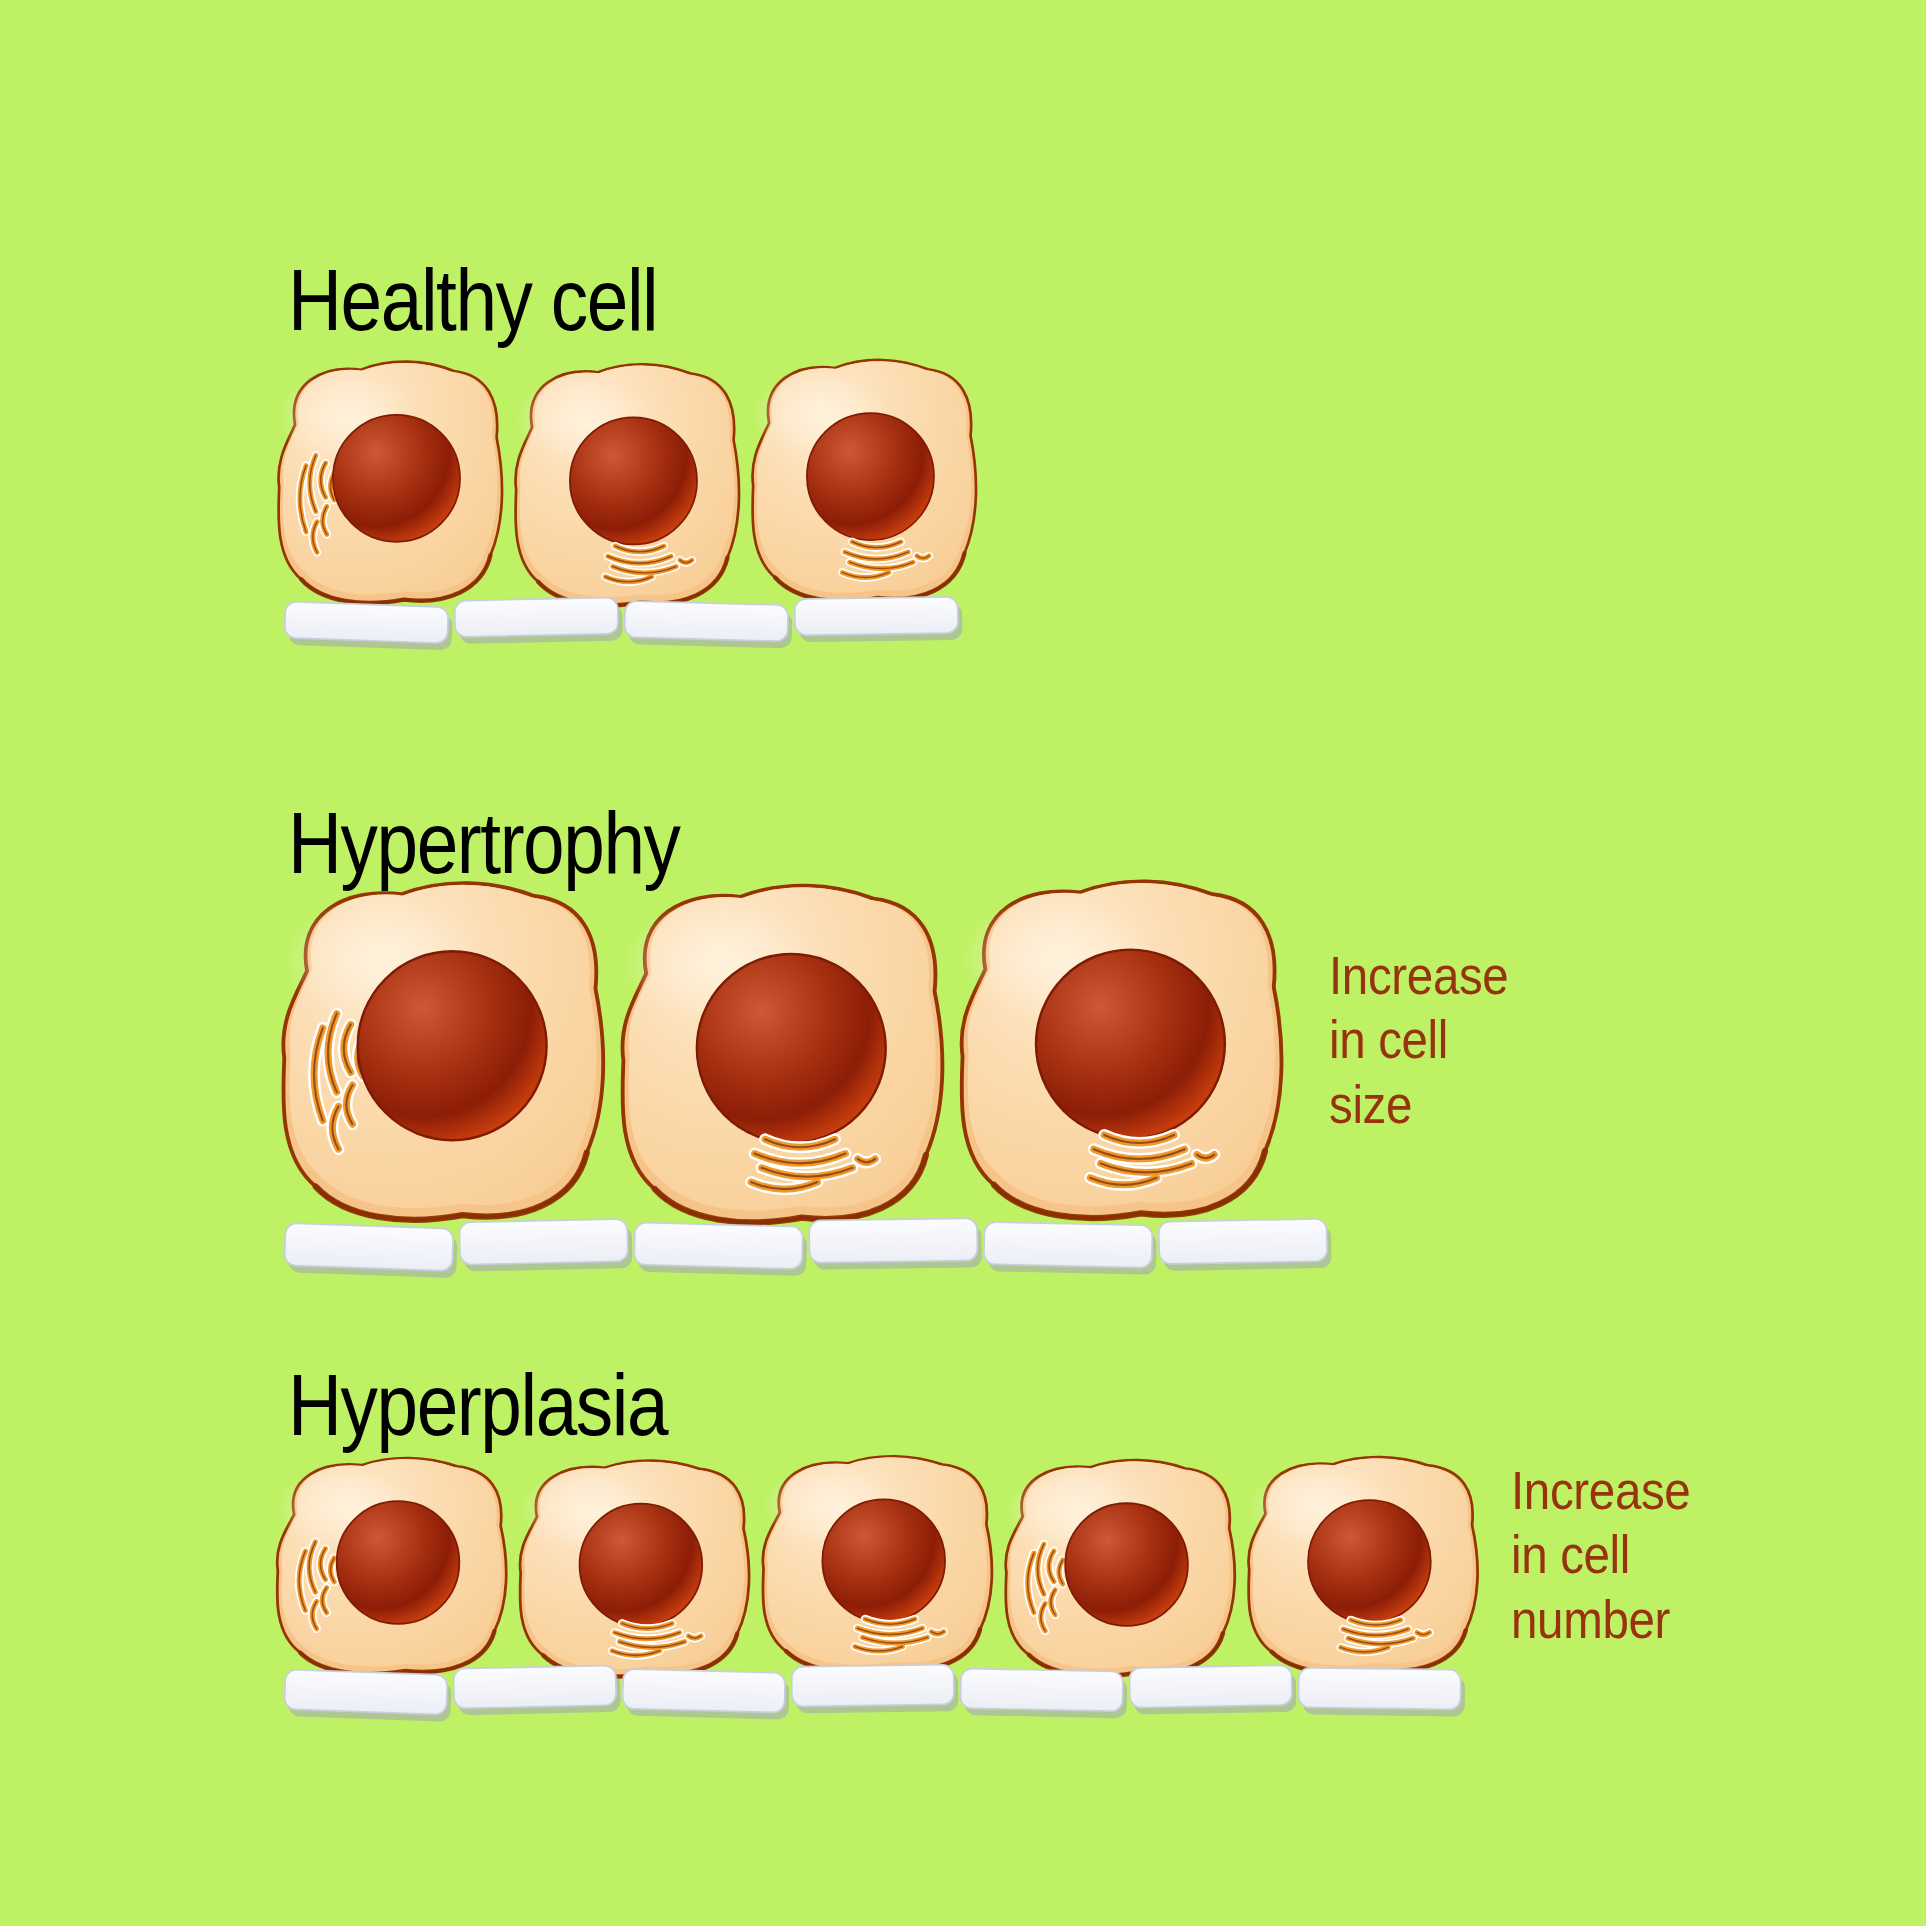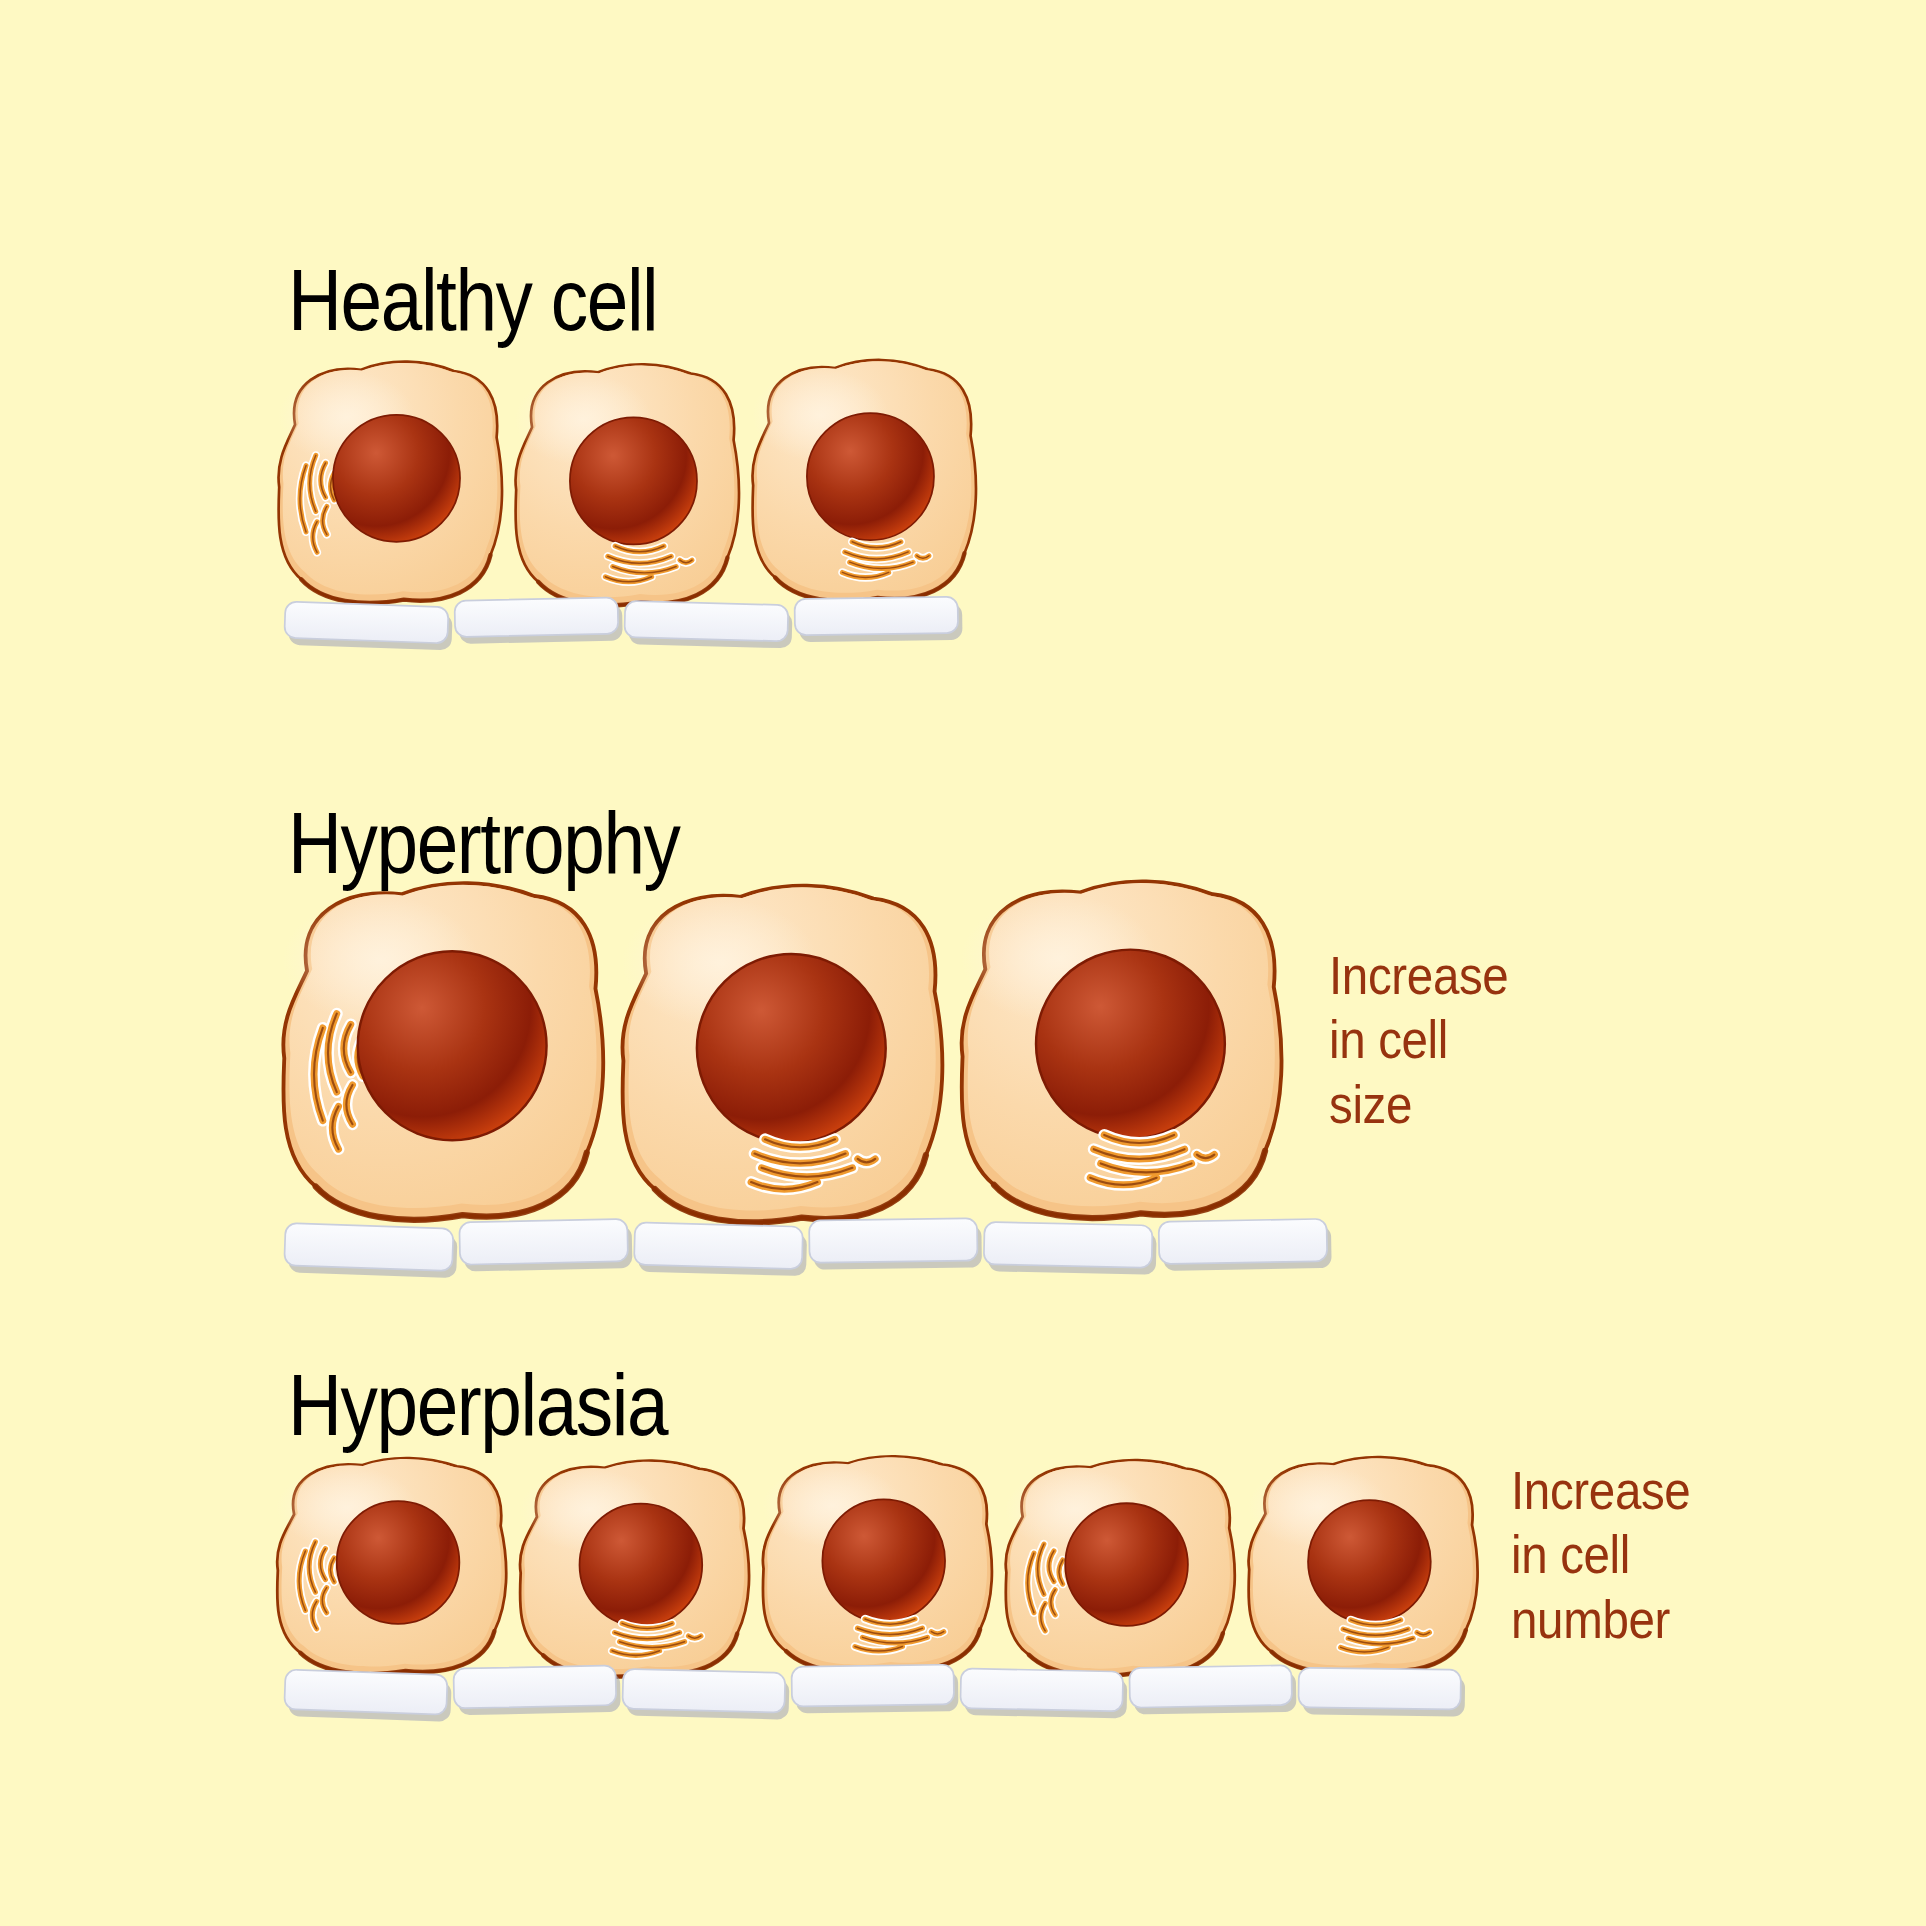--- a/index.html
+++ b/index.html
@@ -1,17 +1,17 @@
 <!DOCTYPE html>
 <html style="font-size:7px"><head>
 <meta charset="utf-8">
 <style>
   html,body{margin:0;padding:0;background:#ffffff;}
   .canvas{
-    position:relative;width:1926px;height:1926px;background:#fef9c3;overflow:hidden;
+    position:relative;width:1926px;height:1926px;background:#bef264;overflow:hidden;
     font-family:"Liberation Sans", sans-serif;
   }
   #art-mount{position:absolute;left:0;top:0;width:1926px;height:1926px;}
   #art-mount svg{position:absolute;left:0;top:0;}
   .title{
     position:absolute;margin:0;font-weight:400;font-size:88px;line-height:1;
     letter-spacing:-1.7px;white-space:nowrap;
     transform:scaleX(.85);transform-origin:left top;
   }
   #title-0{left:288px;top:256px;}

